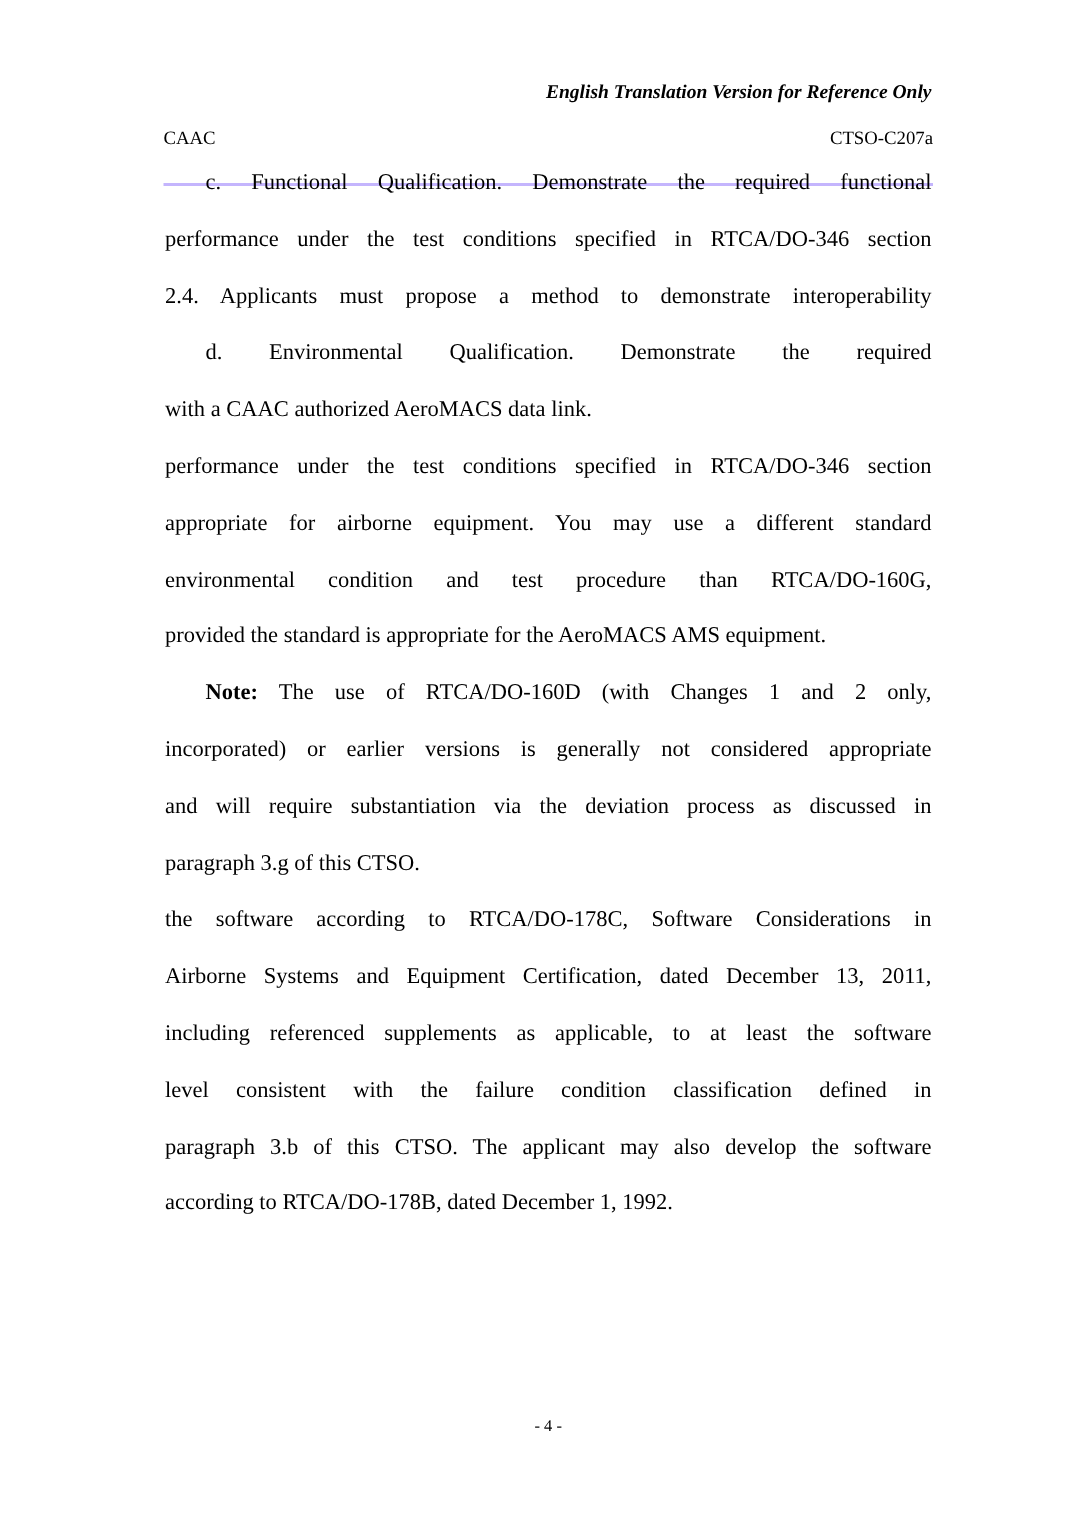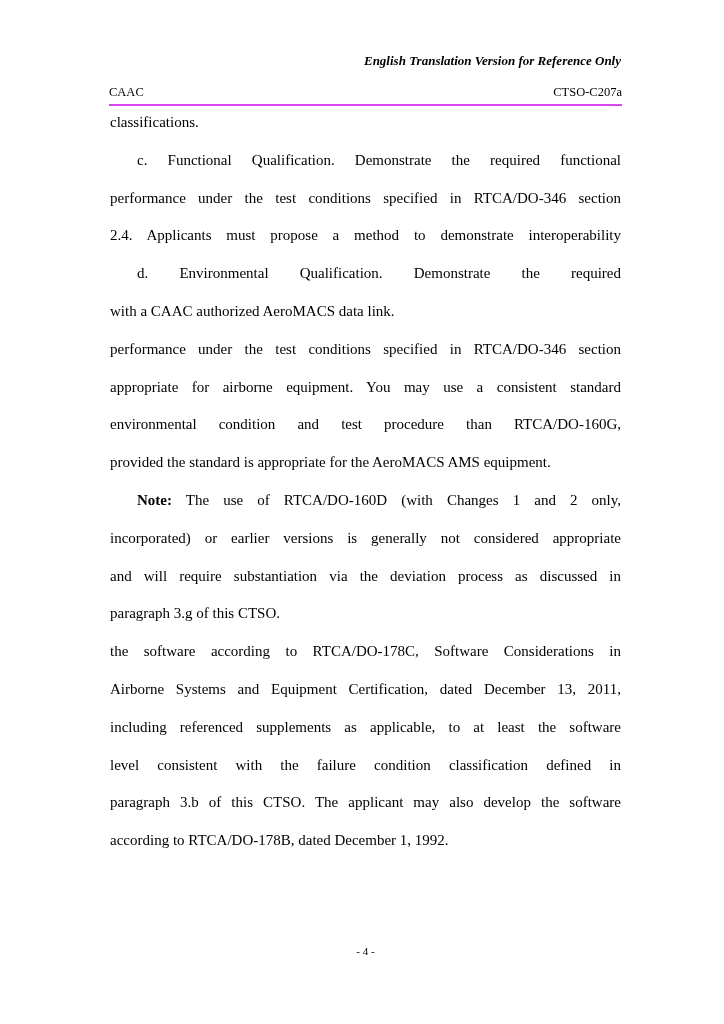--- a/index.html
+++ b/index.html
@@ -31,22 +31,22 @@
   .header-row {
     position: absolute;
     top: 85px;
     left: 109px;
     width: 513px;
     display: flex;
     justify-content: space-between;
     align-items: flex-end;
     font-size: 12.5px;
     line-height: 15px;
-    padding-bottom: 4px;
-    border-bottom: 2px solid #d946ef;
+    padding-bottom: 22px;
+    border-bottom: 2px solid #c4b5fd;
   }
   .body-text {
     position: absolute;
     top: 104px;
     left: 110px;
     width: 511px;
     font-size: 15px;
   }
   .line {
     line-height: 37.8px;
@@ -80,28 +80,27 @@
 <div class="page">
 
   <div class="doc-title">English Translation Version for Reference Only</div>
 
   <div class="header-row">
     <span>CAAC</span>
     <span>CTSO-C207a</span>
   </div>
 
   <div class="body-text" id="body-text">
-      <div class="line left">classifications.</div>
       <div class="line justify indent">c. Functional Qualification. Demonstrate the required functional</div>
       <div class="line justify">performance under the test conditions specified in RTCA/DO-346 section</div>
       <div class="line justify">2.4. Applicants must propose a method to demonstrate interoperability</div>
       <div class="line justify indent">d. Environmental Qualification. Demonstrate the required</div>
       <div class="line left">with a CAAC authorized AeroMACS data link.</div>
       <div class="line justify">performance under the test conditions specified in RTCA/DO-346 section</div>
-      <div class="line justify">appropriate for airborne equipment. You may use a consistent standard</div>
+      <div class="line justify">appropriate for airborne equipment. You may use a different standard</div>
       <div class="line justify">environmental condition and test procedure than RTCA/DO-160G,</div>
       <div class="line left">provided the standard is appropriate for the AeroMACS AMS equipment.</div>
       <div class="line justify indent"><b>Note:</b> The use of RTCA/DO-160D (with Changes 1 and 2 only,</div>
       <div class="line justify">incorporated) or earlier versions is generally not considered appropriate</div>
       <div class="line justify">and will require substantiation via the deviation process as discussed in</div>
       <div class="line left">paragraph 3.g of this CTSO.</div>
       <div class="line justify">the software according to RTCA/DO-178C, Software Considerations in</div>
       <div class="line justify">Airborne Systems and Equipment Certification, dated December 13, 2011,</div>
       <div class="line justify">including referenced supplements as applicable, to at least the software</div>
       <div class="line justify">level consistent with the failure condition classification defined in</div>

